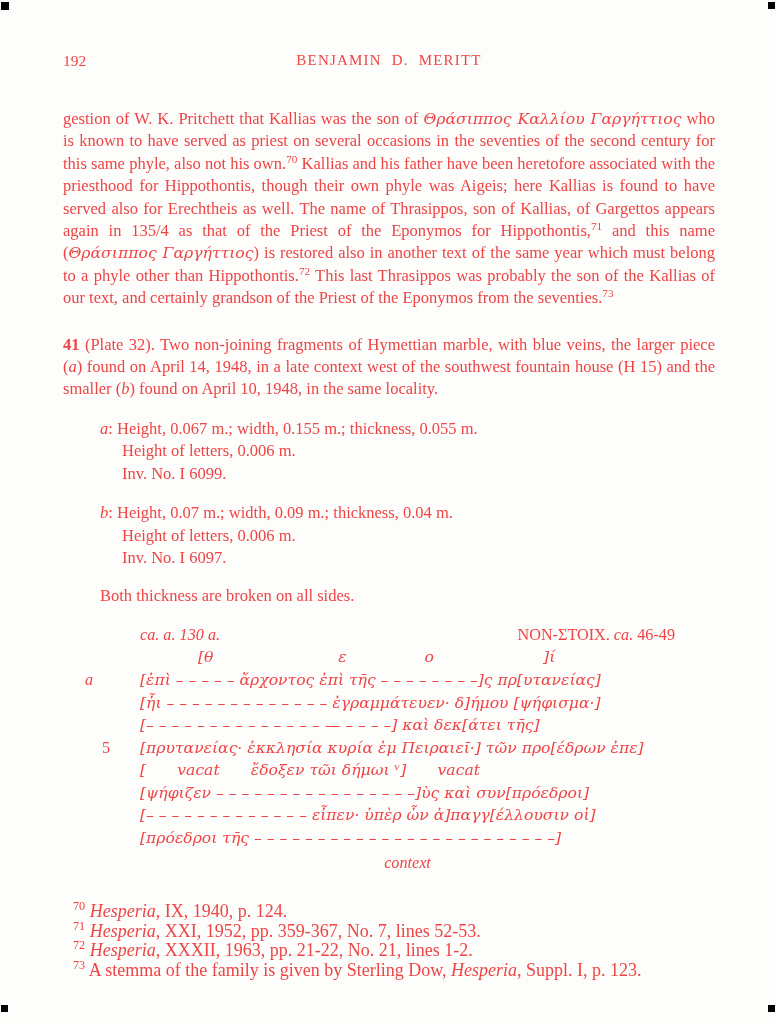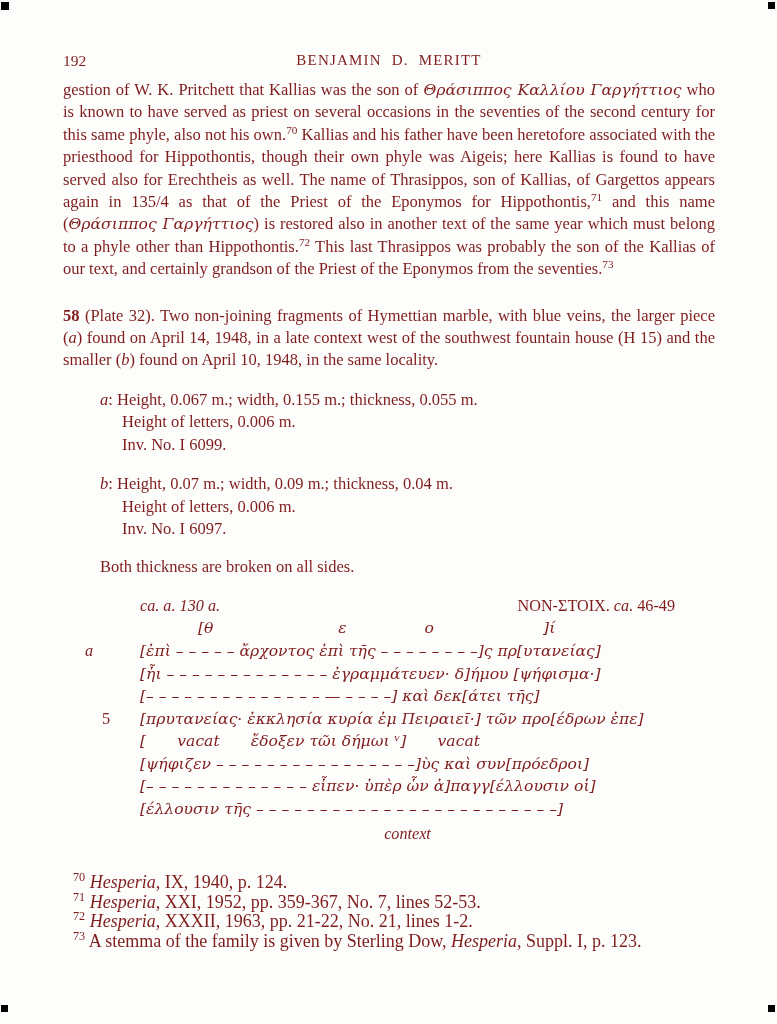--- a/index.html
+++ b/index.html
@@ -3,38 +3,38 @@
 <meta charset="utf-8">
 <style>
   * { box-sizing: border-box; }
   html, body { margin: 0; padding: 0; }
   body { background: #ffffff; }
   .page {
     position: relative;
     width: 777px;
     height: 1024px;
     background: #fdfdfc;
-    color: #7f1d1d;
+    color: #ef4444;
     font-family: "Liberation Serif", serif;
     overflow: hidden;
   }
   .corner { position: absolute; background: #000; }
   .corner.tl { left: 1px; top: 2px; width: 8px; height: 8px; }
   .corner.tr { right: 2px; top: 2px; width: 7px; height: 7px; }
   .corner.bl { left: 1px; bottom: 12px; width: 7px; height: 7px; }
   .corner.br { right: 2px; bottom: 12px; width: 7px; height: 7px; }
 
   .content { position: absolute; left: 63px; top: 0; width: 652px; }
 
   .running-head { position: relative; margin-top: 52px; height: 20px; font-size: 15.5px; }
   .pagenum { position: absolute; left: 0; top: 0; }
   .author { display: block; text-align: center; letter-spacing: 1.2px; word-spacing: 5px; font-size: 15px; }
 
   .para { font-size: 16.5px; line-height: 22.4px; text-align: justify; margin: 0; }
-  .para1 { margin-top: 7px; }
+  .para1 { margin-top: 36px; }
   .entry { margin-top: 24px; }
 
   .i { font-style: italic; }
   .b { font-weight: bold; }
   .g { font-style: italic; font-family: "DejaVu Serif", serif; font-size: 95%; }
   sup.sup, .sup { font-size: 68%; vertical-align: super; line-height: 0; font-style: normal; }
 
   .meas-block { margin-top: 17px; font-size: 16.5px; line-height: 22.4px; }
   .meas-head { padding-left: 37px; }
   .meas-line { padding-left: 59px; }
@@ -72,21 +72,21 @@
 
   <div class="content">
 
     <div class="running-head">
       <span class="pagenum">192</span>
       <span class="author">BENJAMIN D. MERITT</span>
     </div>
 
     <p class="para para1"><span>gestion of W. K. Pritchett that Kallias was the son of </span><span class="g">Θράσιππος Καλλίου Γαργήττιος</span><span> who is known to have served as priest on several occasions in the seventies of the second century for this same phyle, also not his own.</span><sup class="sup">70</sup><span>  Kallias and his father have been heretofore associated with the priesthood for Hippothontis, though their own phyle was Aigeis; here Kallias is found to have served also for Erechtheis as well. The name of Thrasippos, son of Kallias, of Gargettos appears again in 135/4 as that of the Priest of the Eponymos for Hippothontis,</span><sup class="sup">71</sup><span> and this name (</span><span class="g">Θράσιππος Γαργήττιος</span><span>) is restored also in another text of the same year which must belong to a phyle other than Hippothontis.</span><sup class="sup">72</sup><span>  This last Thrasippos was probably the son of the Kallias of our text, and certainly grandson of the Priest of the Eponymos from the seventies.</span><sup class="sup">73</sup></p>
 
-    <p class="para entry"><span class="b">58</span><span> (Plate 32).  Two non-joining fragments of Hymettian marble, with blue veins, the larger piece (</span><span class="i">a</span><span>) found on April 14, 1948, in a late context west of the southwest fountain house (H 15) and the smaller (</span><span class="i">b</span><span>) found on April 10, 1948, in the same locality.</span></p>
+    <p class="para entry"><span class="b">41</span><span> (Plate 32).  Two non-joining fragments of Hymettian marble, with blue veins, the larger piece (</span><span class="i">a</span><span>) found on April 14, 1948, in a late context west of the southwest fountain house (H 15) and the smaller (</span><span class="i">b</span><span>) found on April 10, 1948, in the same locality.</span></p>
 
     <div class="meas-block">
       <div class="meas-head"><span class="i">a</span><span>:  </span><span>Height, 0.067 m.; width, 0.155 m.; thickness, 0.055 m.</span></div>
       <div class="meas-line">Height of letters, 0.006 m.</div>
       <div class="meas-line">Inv. No. I 6099.</div>
     </div>
 
     <div class="meas-block">
       <div class="meas-head"><span class="i">b</span><span>:  </span><span>Height, 0.07 m.; width, 0.09 m.; thickness, 0.04 m.</span></div>
       <div class="meas-line">Height of letters, 0.006 m.</div>
@@ -122,21 +122,21 @@
         <div class="insc-line">
           <span class="greek">[  vacat  ἔδοξεν τῶι δήμωι ᵛ]  vacat</span>
         </div>
         <div class="insc-line">
           <span class="greek">[ψήφιζεν – – – – – – – – – – – – – – – –]ὺς καὶ συν[πρόεδροι]</span>
         </div>
         <div class="insc-line">
           <span class="greek">[– – – – – – – – – – – – – εἶπεν· ὑπὲρ ὧν ἀ]παγγ[έλλουσιν οἱ]</span>
         </div>
         <div class="insc-line">
-          <span class="greek">[έλλουσιν τῆς – – – – – – – – – – – – – – – – – – – – – – – –]</span>
+          <span class="greek">[πρόεδροι τῆς – – – – – – – – – – – – – – – – – – – – – – – –]</span>
         </div>
 
         <div class="lacuna">context</div>
       </div>
     </div>
 
     <div class="footnotes">
       <div class="footnote"><sup class="sup">70</sup><span> </span><span class="i">Hesperia</span><span>, IX, 1940, p. 124.</span></div>
       <div class="footnote"><sup class="sup">71</sup><span> </span><span class="i">Hesperia</span><span>, XXI, 1952, pp. 359-367, No. 7, lines 52-53.</span></div>
       <div class="footnote"><sup class="sup">72</sup><span> </span><span class="i">Hesperia</span><span>, XXXII, 1963, pp. 21-22, No. 21, lines 1-2.</span></div>

